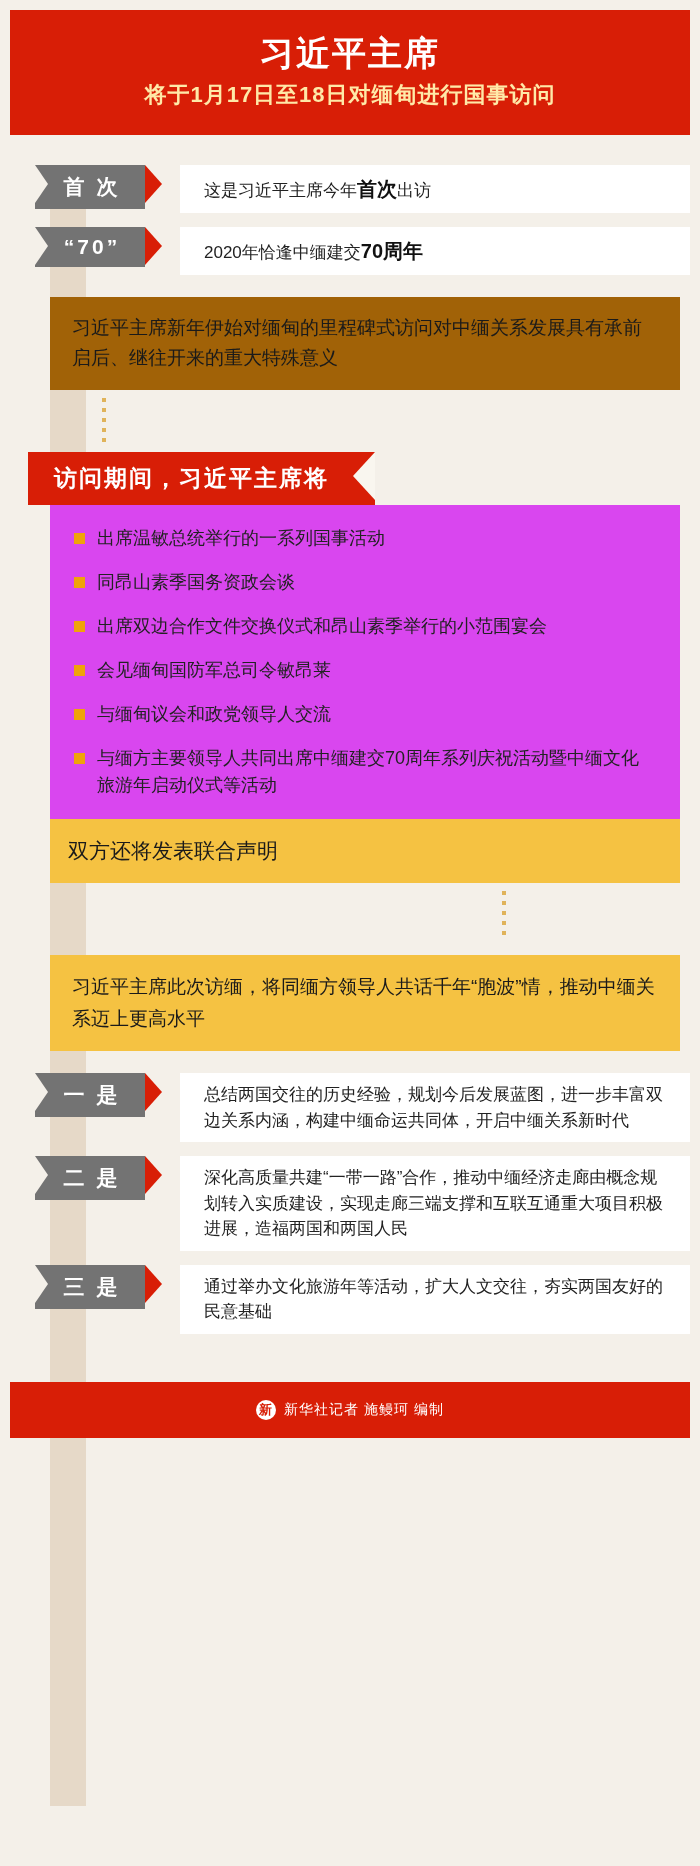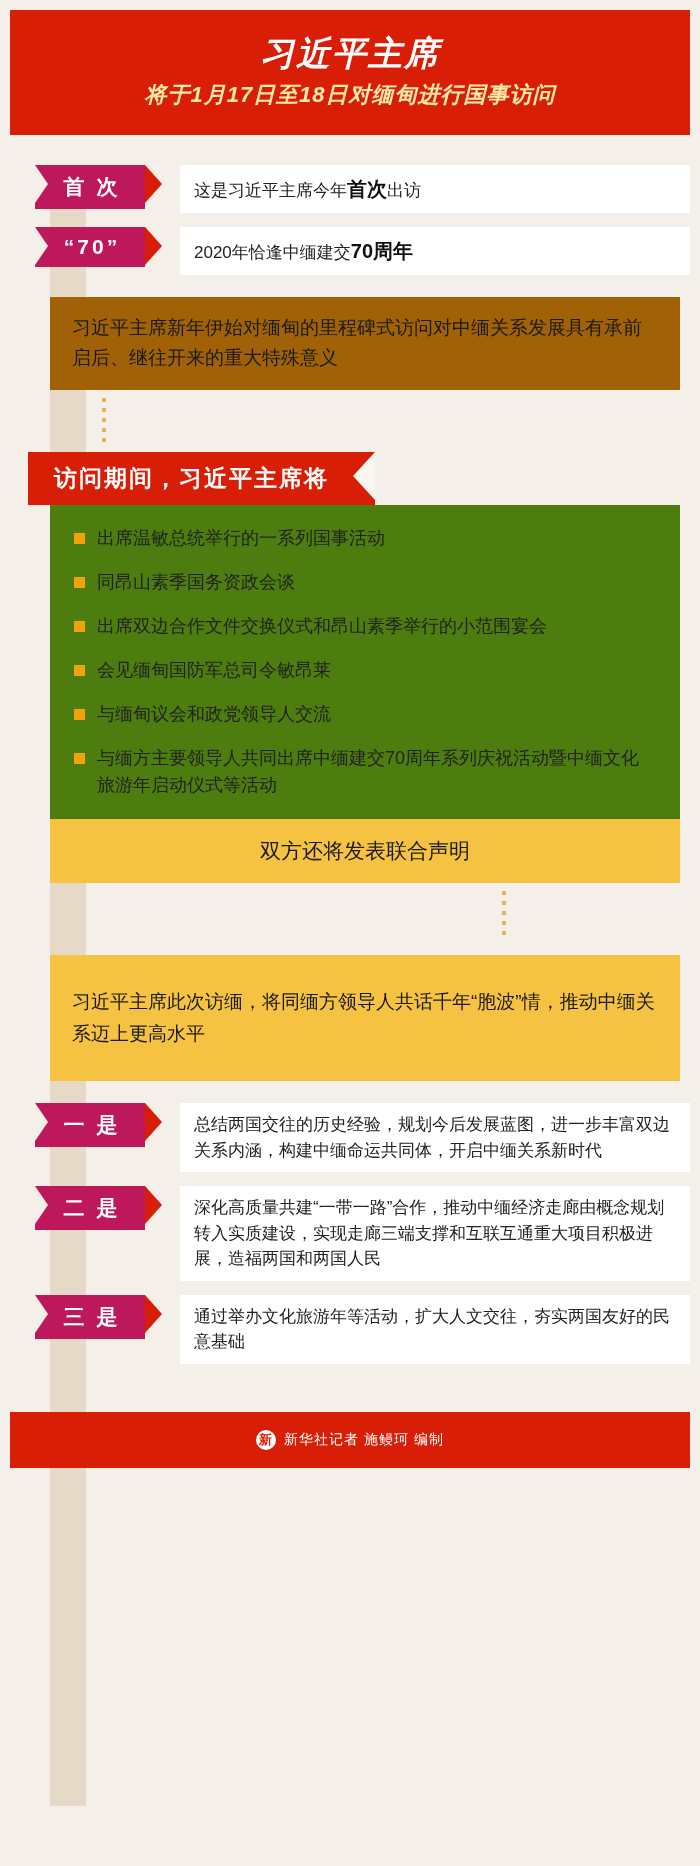--- a/index.html
+++ b/index.html
@@ -17,21 +17,20 @@
     overflow:hidden;
   }
   
   .header{
     position:relative;
     background:#d81e06;
     margin:10px 10px 0 10px;
     padding:22px 10px 26px 10px;
     text-align:center;
     box-sizing:border-box;
-    font-style:italic;
   }
   .header .line1{
     color:#ffffff;
     font-size:34px;
     font-weight:bold;
     letter-spacing:2px;
     line-height:1.25;
   }
   .header .line2{
     color:#ffe9a8;
@@ -57,21 +56,21 @@
     padding:0 10px 0 10px;
   }
   
   .flagrow{
     display:flex;
     align-items:flex-start;
     margin-bottom:14px;
   }
   .flag{
     position:relative;
-    background:#be185d;
+    background:#737373;
     color:#fff;
     font-size:21px;
     font-weight:bold;
     letter-spacing:3px;
     padding:8px 22px 8px 26px;
     margin-left:25px;
     min-width:62px;
     text-align:center;
     flex:0 0 auto;
   }
@@ -90,21 +89,21 @@
     right:-17px;top:0;
     width:0;height:0;
     border-top:19px solid transparent;
     border-bottom:19px solid transparent;
     border-left:17px solid #d81e06;
   }
   .whitebox{
     background:#ffffff;
     flex:1 1 auto;
     margin-left:35px;
-    padding:9px 14px;
+    padding:9px 24px;
     font-size:17px;
     color:#222;
     line-height:1.5;
     box-sizing:border-box;
   }
   .whitebox b{font-size:20px;font-weight:bold;color:#111;}
   
   .topblock{
     position:relative;
     margin-top:30px;
@@ -142,21 +141,21 @@
   .banner:after{
     content:"";
     position:absolute;
     right:0;top:0;bottom:0;
     width:0;height:0;
     border-top:24px solid transparent;
     border-bottom:24px solid transparent;
     border-right:22px solid #f9f6ef;
   }
   .listpanel{
-    background:#4d7c0f;
+    background:#d946ef;
     margin:0 10px 0 40px;
     padding:20px 32px 16px 24px;
   }
   .listitem{
     display:flex;
     align-items:flex-start;
     margin-bottom:17px;
     font-size:18px;
     line-height:1.5;
     color:#222;
@@ -166,28 +165,27 @@
     flex:0 0 auto;
     width:11px;height:11px;
     background:#f0a30a;
     margin:8px 12px 0 0;
   }
   
   .statement{
     background:#f5c242;
     margin:0 10px 0 40px;
     padding:18px;
-    text-align:center;
     font-size:21px;
     color:#1a1a1a;
   }
   .lead{
     background:#f5c242;
     margin:18px 10px 22px 40px;
-    padding:31px 22px;
+    padding:16px 22px;
     font-size:19px;
     line-height:1.7;
     color:#1a1a1a;
   }
   .footer{
     position:relative;
     height:56px;
     background:#d81e06;
     margin:26px 10px 10px 10px;
     display:flex;

